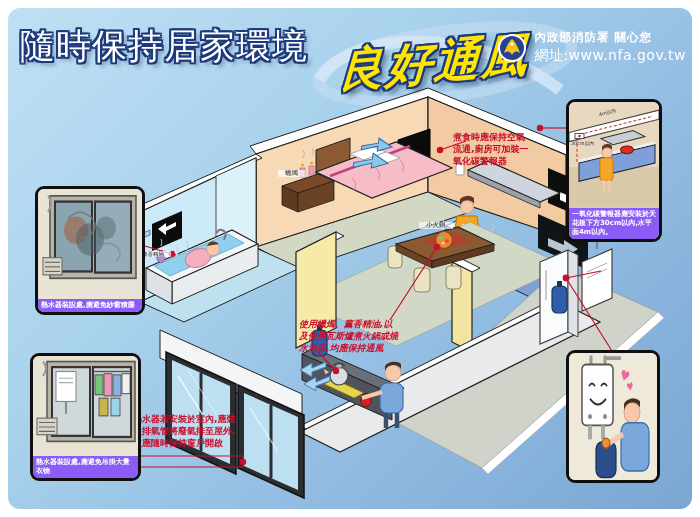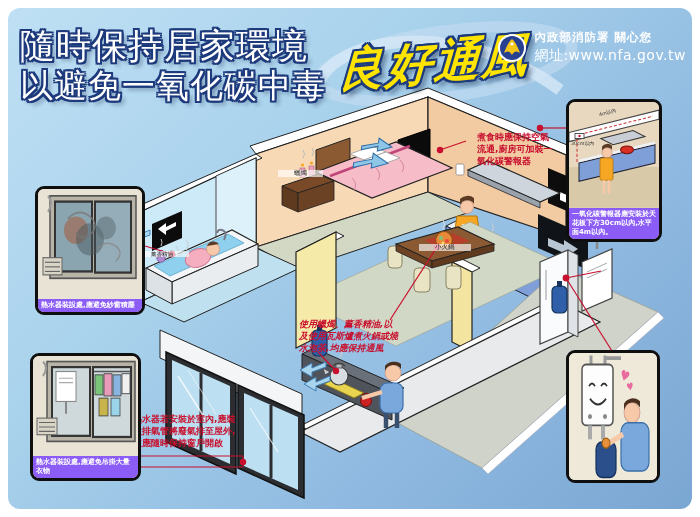--- a/index.html
+++ b/index.html
@@ -33,29 +33,29 @@
     text-shadow:2px 0 0 #1d3a7c,-2px 0 0 #1d3a7c,0 2px 0 #1d3a7c,0 -2px 0 #1d3a7c,
       2px 2px 0 #1d3a7c,-2px -2px 0 #1d3a7c,-2px 2px 0 #1d3a7c,2px -2px 0 #1d3a7c,
       5px 5px 5px rgba(10,25,60,.5);
   }
   
   .agency{position:absolute;right:14px;top:30px;z-index:8;display:flex;align-items:center;gap:7px;color:#fff;}
   .agency .txt .l1{font-size:11.5px;font-weight:bold;letter-spacing:1px;}
   .agency .txt .l2{font-size:14px;letter-spacing:.5px;margin-top:2px;}
   
   .callout{position:absolute;z-index:5;color:#c8102e;font-weight:bold;font-size:9px;line-height:1.32;}
-  #co-kitchen{left:453px;top:132px;width:80px;margin-left:24px;}
+  #co-kitchen{left:453px;top:132px;width:80px;}
   #co-heater-out{left:603px;top:264px;width:66px;}
   #co-vent{left:299px;top:319px;width:101px;font-style:italic;}
   #co-heater-in{left:133px;top:414px;width:110px;}
   
-  .scene-label{position:absolute;z-index:4;font-size:6.5px;color:#222;background:rgba(255,255,255,.65);padding:0 16px;line-height:1.1;}
+  .scene-label{position:absolute;z-index:4;font-size:6.5px;color:#222;background:rgba(255,255,255,.65);padding:0 7px;line-height:1.1;}
   #lbl-candle{left:278px;top:170px;}
   #lbl-aroma{left:135px;top:251px;font-size:5.5px;}
-  #lbl-hotpot{left:419px;top:222px;margin-top:22px;}
+  #lbl-hotpot{left:419px;top:222px;}
   
   .inset{position:absolute;z-index:6;border:3px solid #0f0f0f;border-radius:9px;background:#e8e3d4;
          overflow:hidden;display:flex;flex-direction:column;}
   .inset .scene{flex:1;position:relative;}
   .inset .scene svg{display:block;width:100%;height:100%;}
   .inset .cap{background:#8b5cf6;color:#fff;font-size:7px;line-height:1.3;padding:2px 3px;font-weight:bold;}
   #inset-tl{left:35px;top:186px;width:110px;height:129px;}
   #inset-bl{left:30px;top:353px;width:111px;height:128px;}
   #inset-tr{left:566px;top:99px;width:96px;height:143px;}
   #inset-br{left:566px;top:350px;width:94px;height:133px;}
@@ -288,21 +288,20 @@
         <circle cx="566" cy="278" r="2.8"></circle>
       <line x1="437" y1="247" x2="390" y2="320"></line>
         <circle cx="437" cy="247" r="2.6"></circle>
       <line x1="318" y1="352" x2="336" y2="371"></line>
         <circle cx="336" cy="371" r="2.6"></circle>
     </g>
   </svg>
 
   <div class="title">
     <div class="t1">隨時保持居家環境</div>
-    <div class="t2">以避免一氧化碳中毒</div>
   </div>
   <div class="highlight">良好通風</div>
 
   <div class="agency">
     <svg width="30" height="30" viewBox="-15 -15 30 30">
       <circle r="14" fill="#ffffff"></circle>
       <circle r="12" fill="#27408f"></circle>
       <path d="M -8,5 Q -4,-6 0,-9 Q 4,-6 8,5 Q 3,1 0,7 Q -3,1 -8,5 Z" fill="#f5c518"></path>
       <circle cy="-4" r="1.6" fill="#ffffff"></circle>
     </svg>

